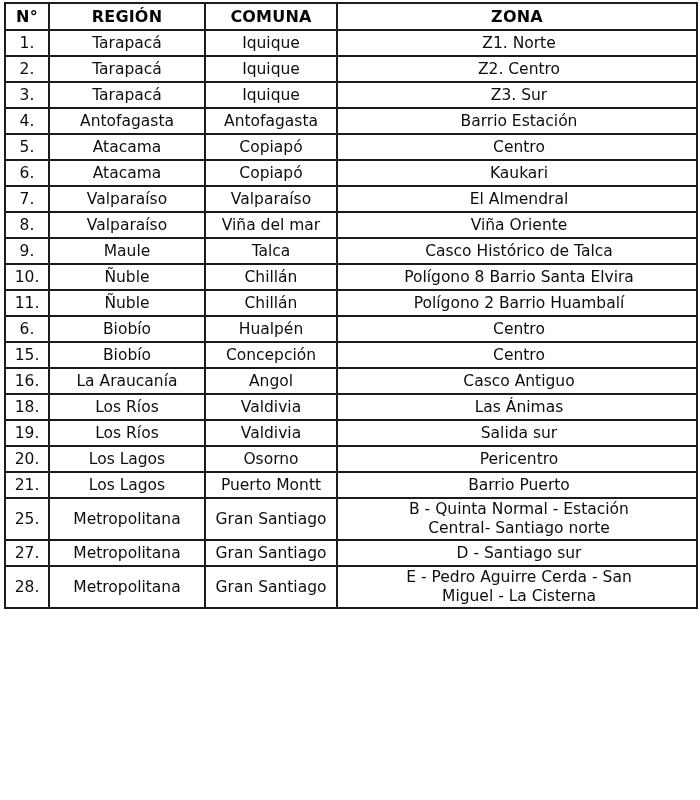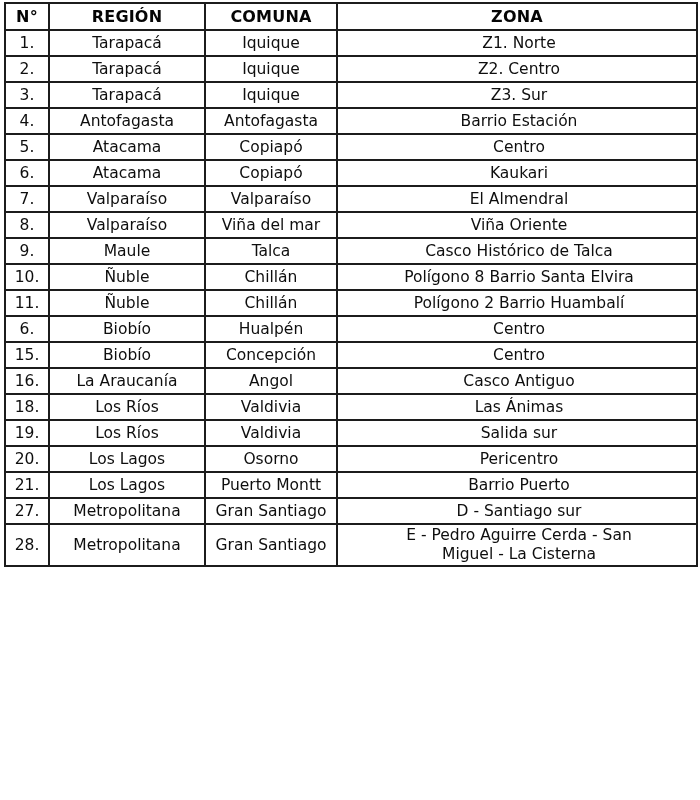--- a/index.html
+++ b/index.html
@@ -176,20 +176,27 @@
           <td class="col-comuna">Osorno</td>
           <td class="col-zona">Pericentro</td>
         </tr>
         <tr>
           <td class="col-num">21.</td>
           <td class="col-region">Los Lagos</td>
           <td class="col-comuna">Puerto Montt</td>
           <td class="col-zona">Barrio Puerto</td>
         </tr>
         <tr>
+          <td class="col-num">25.</td>
+          <td class="col-region">Metropolitana</td>
+          <td class="col-comuna">Gran Santiago</td>
+          <td class="col-zona">B - Quinta Normal - Estación
+Central- Santiago norte</td>
+        </tr>
+        <tr>
           <td class="col-num">27.</td>
           <td class="col-region">Metropolitana</td>
           <td class="col-comuna">Gran Santiago</td>
           <td class="col-zona">D - Santiago sur</td>
         </tr>
         <tr>
           <td class="col-num">28.</td>
           <td class="col-region">Metropolitana</td>
           <td class="col-comuna">Gran Santiago</td>
           <td class="col-zona">E - Pedro Aguirre Cerda - San

